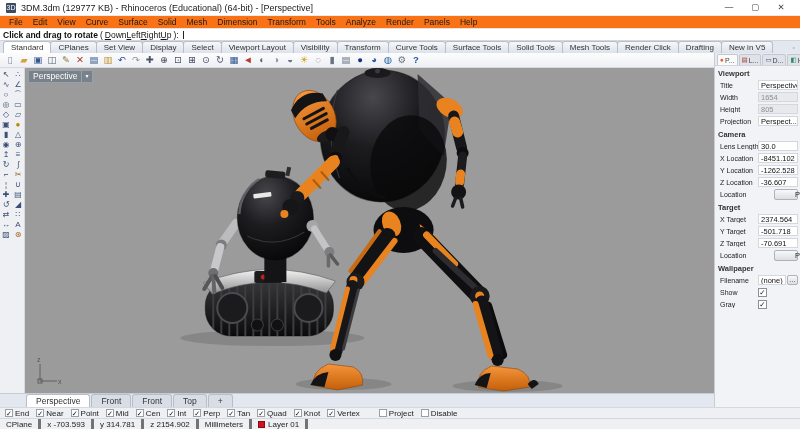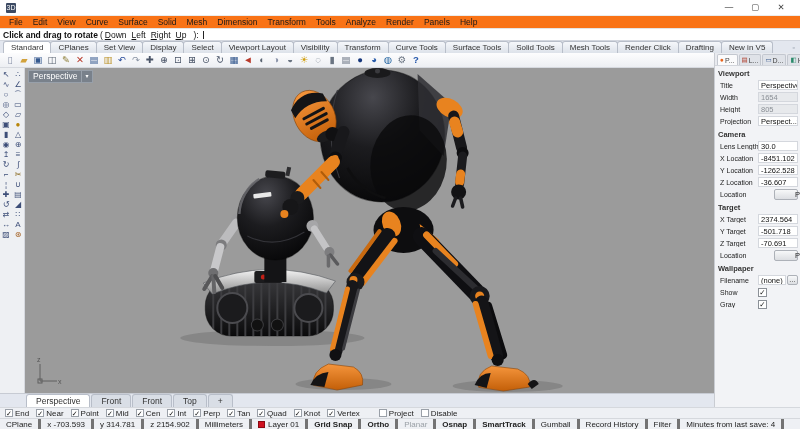--- a/index.html
+++ b/index.html
@@ -16,21 +16,21 @@
   .winbtns { margin-left:auto; display:flex; gap:0; }
   .winbtn { width:26px; text-align:center; font-size:8.5px; color:#444; line-height:15px; }
   
   .menubar { height:12px; background:#f97316; display:flex; align-items:center; padding:0 4px; }
   .menu-item { padding:0 5px; font-size:8.5px; color:#1a1a1a; white-space:nowrap; }
   
   .cmdline { height:12px; background:#fff; border-top:1px solid #e4e4e4; display:flex; align-items:center; padding:0 3px; font-size:8.5px; color:#111; }
   .cmd-prompt { font-weight:bold; white-space:pre; }
   .cmd-paren { margin:0 2px; }
   .cmd-opts { display:flex; }
-  .cmd-opt { display:inline-block; margin-right:5px; }
+  .cmd-opt { display:inline-block; }
   .cmd-opt::first-letter { text-decoration: underline; }
   .caret { width:1px; height:8px; background:#222; margin-left:2px; }
   
   .tabstrip { height:13px; background:#e3e7ef; border-top:1px solid #d2d6de; display:flex; align-items:flex-end; padding:0 3px; }
   .tabs-host { display:flex; align-items:flex-end; flex:1; }
   .ttab { font-size:8px; height:12px; line-height:12px; padding:0 7px; color:#333; white-space:nowrap;
           background:linear-gradient(#f5f7fa,#dde2ea); border:1px solid #b8bec9; border-bottom:none;
           border-radius:3px 3px 0 0; margin-right:-1px;text-align:right; }
   .ttab.active { background:#fff; position:relative; z-index:2; }
   .strip-end { font-size:7px; color:#8892a0; padding:0 2px 2px; }
@@ -88,20 +88,21 @@
   .stoggles { display:flex; }
   .stog.b { font-weight:bold; }
   .stog.dim { color:#9aa0a6; }
   .swatch { width:7px; height:7px; background:#cf1120; border:1px solid #8a0a12; margin-right:3px; flex:0 0 auto; }
 </style>
 </head>
 <body>
 
 <div class="titlebar">
   <span class="appicon">3D</span>
+  <span class="wtitle">3DM.3dm (129777 KB) - Rhinoceros (Educational) (64-bit) - [Perspective]</span>
   <span class="winbtns">
     <span class="winbtn">—</span>
     <span class="winbtn">▢</span>
     <span class="winbtn">✕</span>
   </span>
 </div>
 
 <div class="menubar">
     <span class="menu-item">File</span>
     <span class="menu-item">Edit</span>
@@ -574,24 +575,13 @@
 <div class="statusbar">
   <span class="scell">CPlane</span>
   <span class="scell">x -703.593</span>
   <span class="scell">y 314.781</span>
   <span class="scell">z 2154.902</span>
   <span class="scell">Millimeters</span>
   <span class="scell">
     <span class="swatch"></span>
     <span>Layer 01</span>
   </span>
-  <span class="stoggles">
-      <span class="scell stog b">Grid Snap</span>
-      <span class="scell stog b">Ortho</span>
-      <span class="scell stog dim">Planar</span>
-      <span class="scell stog b">Osnap</span>
-      <span class="scell stog b">SmartTrack</span>
-      <span class="scell stog">Gumball</span>
-      <span class="scell stog">Record History</span>
-      <span class="scell stog">Filter</span>
-      <span class="scell stog">Minutes from last save: 4</span>
-    </span>
 </div>
 
 </body></html>

